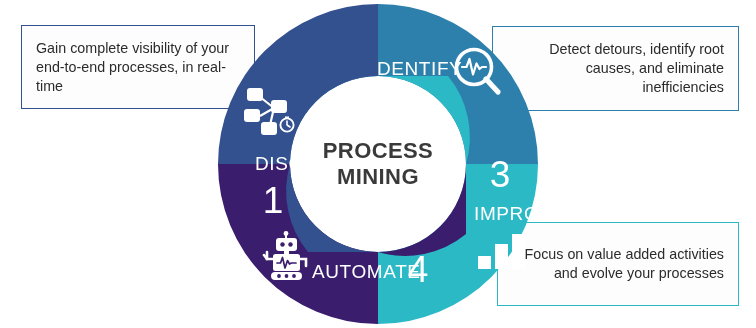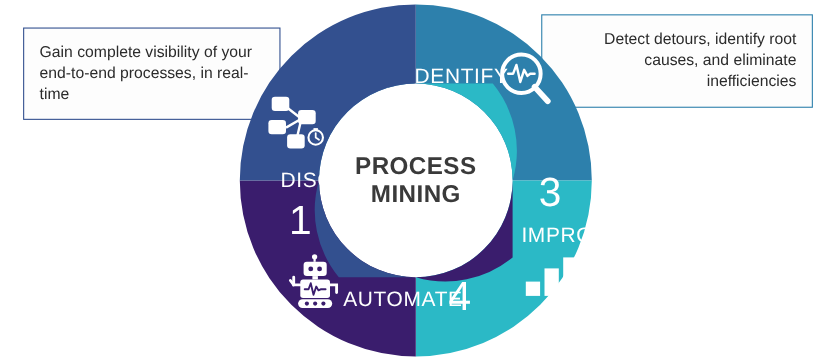--- a/index.html
+++ b/index.html
@@ -10,21 +10,21 @@
 
   .callout{position:absolute;background:#fdfdfd;box-sizing:border-box;
            display:flex;align-items:center;}
   .callout p{margin:0;font-size:14.3px;line-height:1.33;color:#2b2b2b;
              padding:0 14px;width:100%;}
   .callout.align-left p{text-align:left;}
   .callout.align-right p{text-align:right;}
 
   #callout-discover {left:21px;  top:25px;  width:234px; height:84px;
                      border:1.6px solid #33508f;}
-  #callout-identify {left:492px; top:13px;  width:247px; height:85px;
+  #callout-identify {left:492px; top:26px;  width:247px; height:85px;
                      border:1.6px solid #2d80ac;justify-content:flex-end;}
   #callout-improve  {left:497px; top:222px; width:242px; height:84px;
                      border:1.6px solid #2bb9c6;}
   #callout-automate {left:21px;  top:232px; width:242px; height:84px;
                      border:1.6px solid #3a1d6d;}
 
   svg#wheel{position:absolute;left:196px;top:2px;width:364px;height:324px;
             overflow:visible;}
 
   .seg-label{font-family:"Liberation Sans",sans-serif;font-weight:400;
@@ -40,20 +40,23 @@
 <div id="stage">
 
   <div class="callout align-left" id="callout-discover">
     <p>Gain complete visibility of your end-to-end processes, in real-time</p>
   </div>
 
   <div class="callout align-right" id="callout-identify">
     <p>Detect detours, identify root causes, and eliminate inefficiencies</p>
   </div>
 
+  <div class="callout align-right" id="callout-improve">
+    <p>Focus on value added activities and evolve your processes</p>
+  </div>
 
 
   <svg id="wheel" viewBox="0 0 364 324">
 
     <g>
       <path fill="#2d80ac" d="M 182 2
                A 160 160 0 0 1 342 162
                L 270 162
                A 88 88 0 0 0 182 74
                Z"></path>

